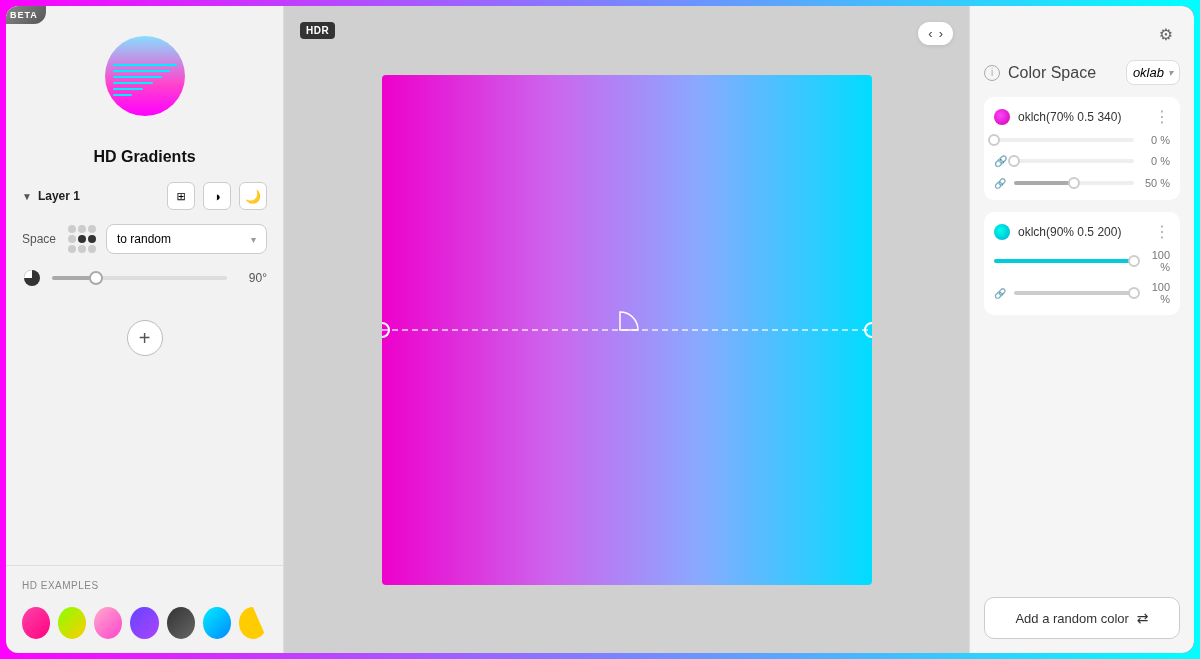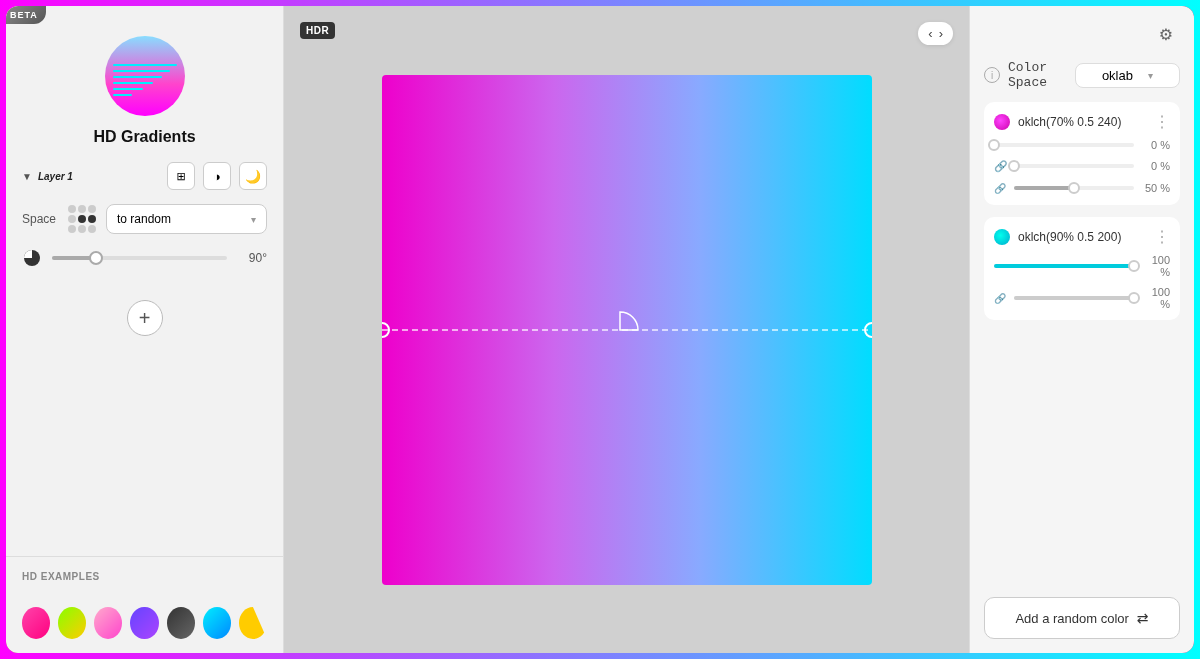--- a/index.html
+++ b/index.html
@@ -39,20 +39,21 @@
       font-weight: bold;
       padding: 4px 8px 4px 4px;
       border-radius: 12px 0 12px 0;
       letter-spacing: 1px;
     }
     .sidebar-logo-area {
       display: flex;
       flex-direction: column;
       align-items: center;
       padding: 30px 20px 16px;
+      gap: 20px;
     }
     .logo-circle {
       width: 80px;
       height: 80px;
       border-radius: 50%;
       overflow: hidden;
       margin-bottom: 12px;
       background: linear-gradient(180deg, #88ddff 0%, #ff44cc 60%, #ff00ff 100%);
       position: relative;
     }
@@ -89,24 +90,23 @@
     .layer-title-row {
       display: flex;
       align-items: center;
       gap: 6px;
     }
     .triangle-icon {
       font-size: 10px;
       color: #555;
     }
     .layer-name {
-      font-size: 10px;
+      font-size: 12px;
       font-weight: 600;
       color: #222;
-      font-style: italic;
     }
     .layer-actions {
       display: flex;
       gap: 8px;
       align-items: center;
     }
     .layer-action-btn {
       width: 28px;
       height: 28px;
       border-radius: 6px;
@@ -214,23 +214,23 @@
       color: #555;
     }
 
     .sidebar-footer {
       padding: 14px 16px;
       border-top: 1px solid #ddd;
     }
     .examples-label {
       font-size: 10px;
       color: #888;
-      font-weight: 700;
+      font-weight: 400;
       letter-spacing: 0.5px;
-      margin-bottom: 25px;
+      margin-bottom: 16px;
     }
     .examples-row {
       display: flex;
       gap: 8px;
       align-items: center;
     }
     .example-swatch {
       width: 32px;
       height: 32px;
       border-radius: 50%;
@@ -321,35 +321,35 @@
       border-radius: 50%;
       border: 1.5px solid #aaa;
       display: flex;
       align-items: center;
       justify-content: center;
       font-size: 10px;
       color: #aaa;
       cursor: pointer;
     }
     .color-space-label {
-      font-size: 13px;
+      font-size: 16px;
       color: #444;
       flex: 1;
-      font-family: Liberation Mono, monospace;
     }
     .color-space-select {
       background: white;
       border: 1px solid #ddd;
       border-radius: 8px;
-      padding: 4px 26px;
+      padding: 4px 6px;
       font-size: 13px;
       cursor: pointer;
       display: flex;
       align-items: center;
-      gap: 15px;
+      gap: 4px;
+      font-style: italic;
     }
 
     .color-stop {
       background: white;
       border-radius: 10px;
       padding: 10px 10px;
       display: flex;
       flex-direction: column;
       gap: 6px;
     }
@@ -562,21 +562,21 @@
       <span class="color-space-label">Color Space</span>
       <div class="color-space-select">
         <span>oklab</span>
         <span style="font-size:10px;color:#999;">▾</span>
       </div>
     </div>
 
     <div class="color-stop">
       <div class="color-stop-header">
         <div class="color-dot" style="background: radial-gradient(circle at 40% 40%, #ff44ff, #cc00aa);"></div>
-        <span class="color-stop-name">oklch(70% 0.5 240)</span>
+        <span class="color-stop-name">oklch(70% 0.5 340)</span>
         <span class="more-icon">⋮</span>
       </div>
 
       <div class="stop-slider-row">
         <div class="stop-slider-track">
           <div class="stop-slider-fill" style="width:0%;background:#eee;"></div>
           <div class="stop-slider-thumb" style="left: calc(0% - 6px);"></div>
         </div>
         <span class="stop-value">0 %</span>
       </div>

